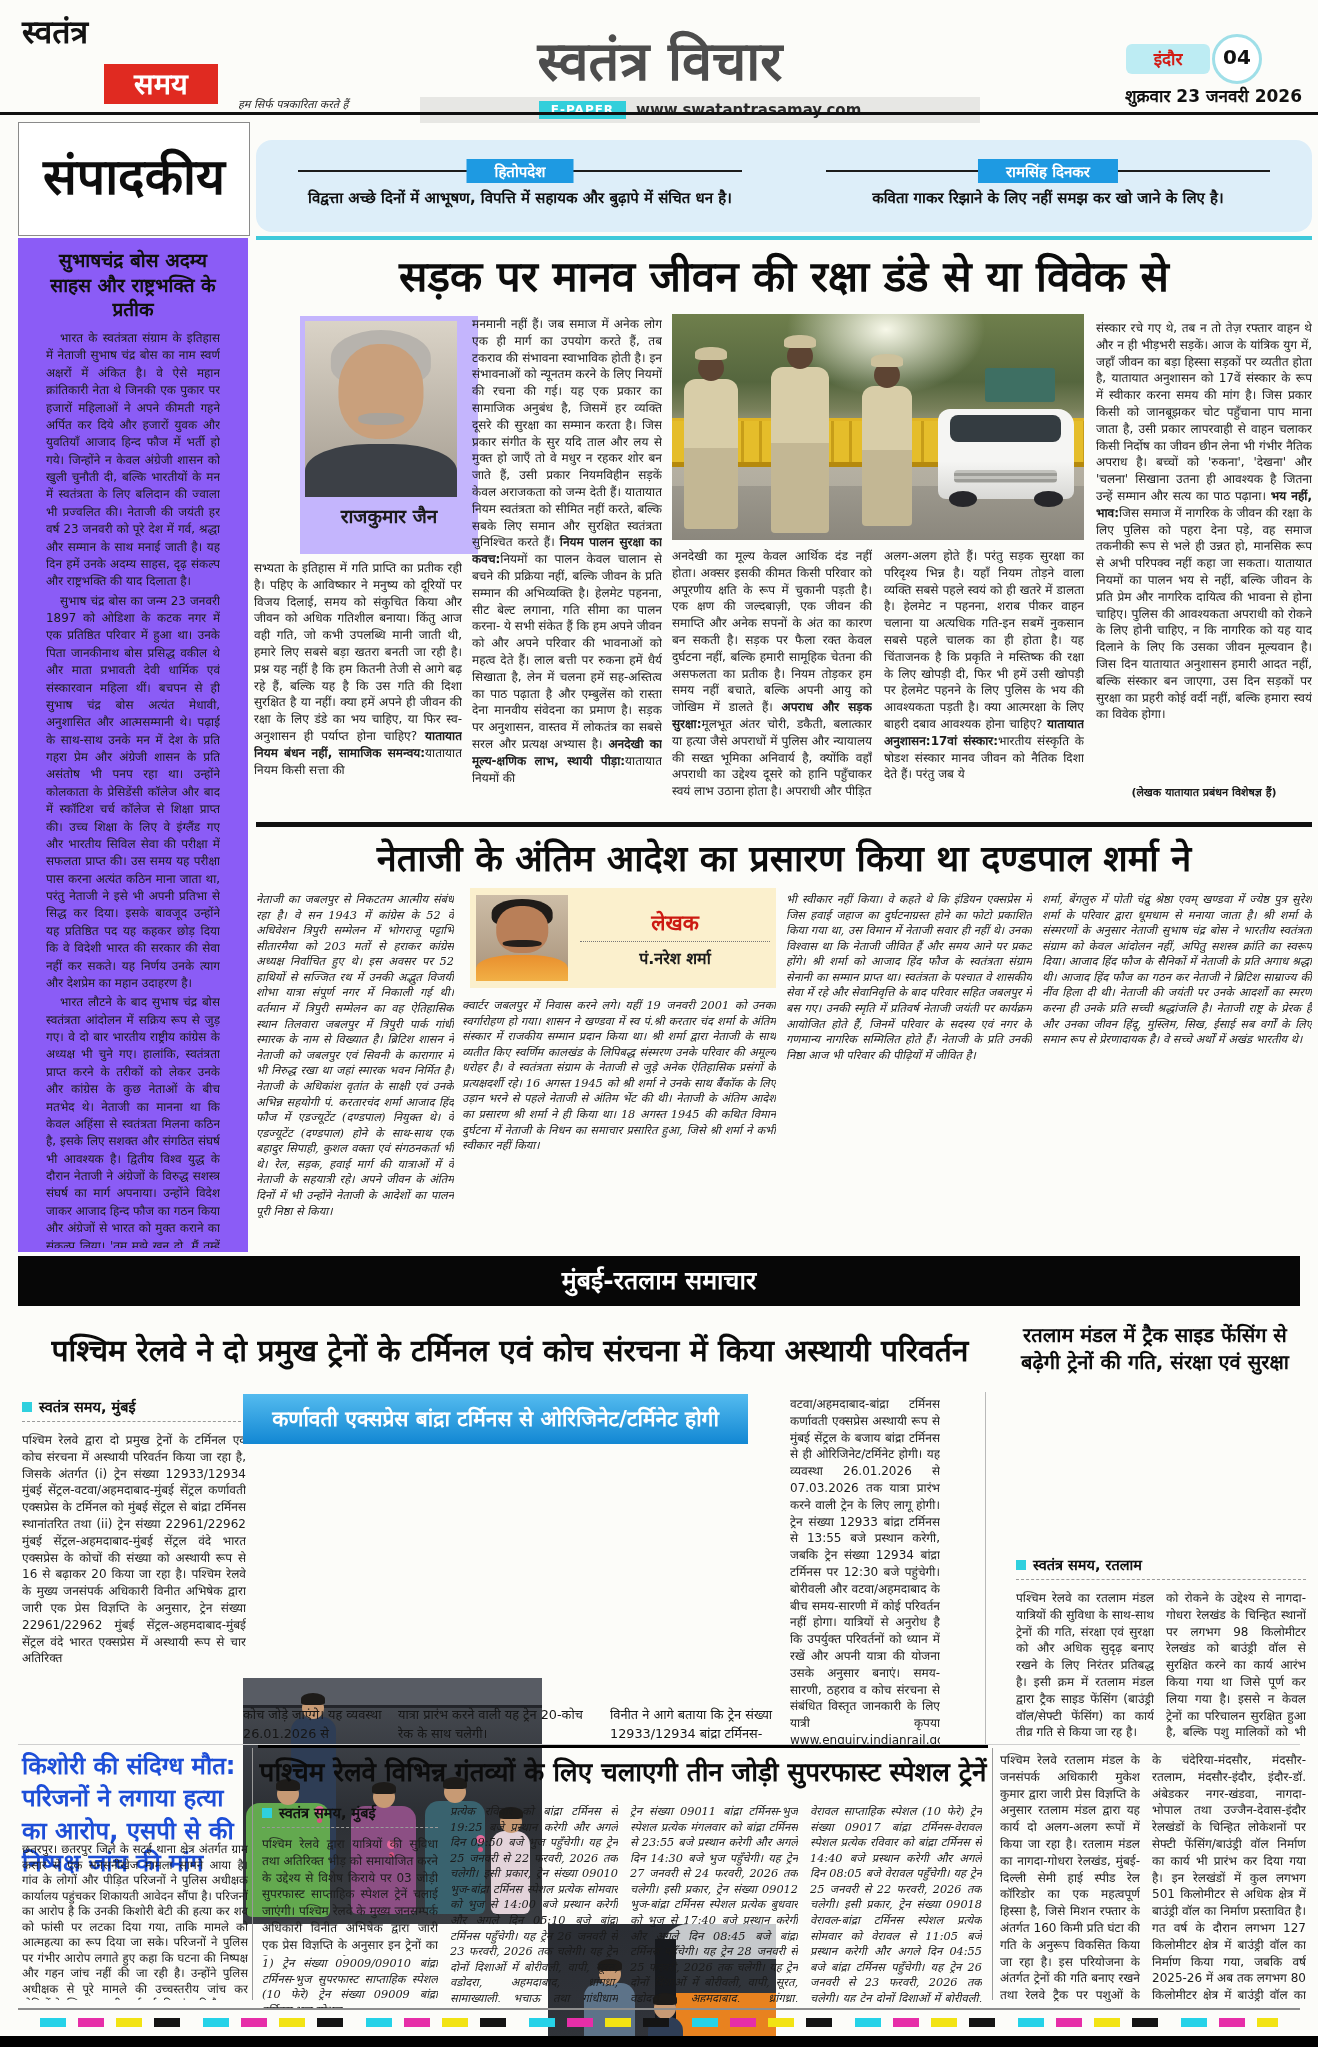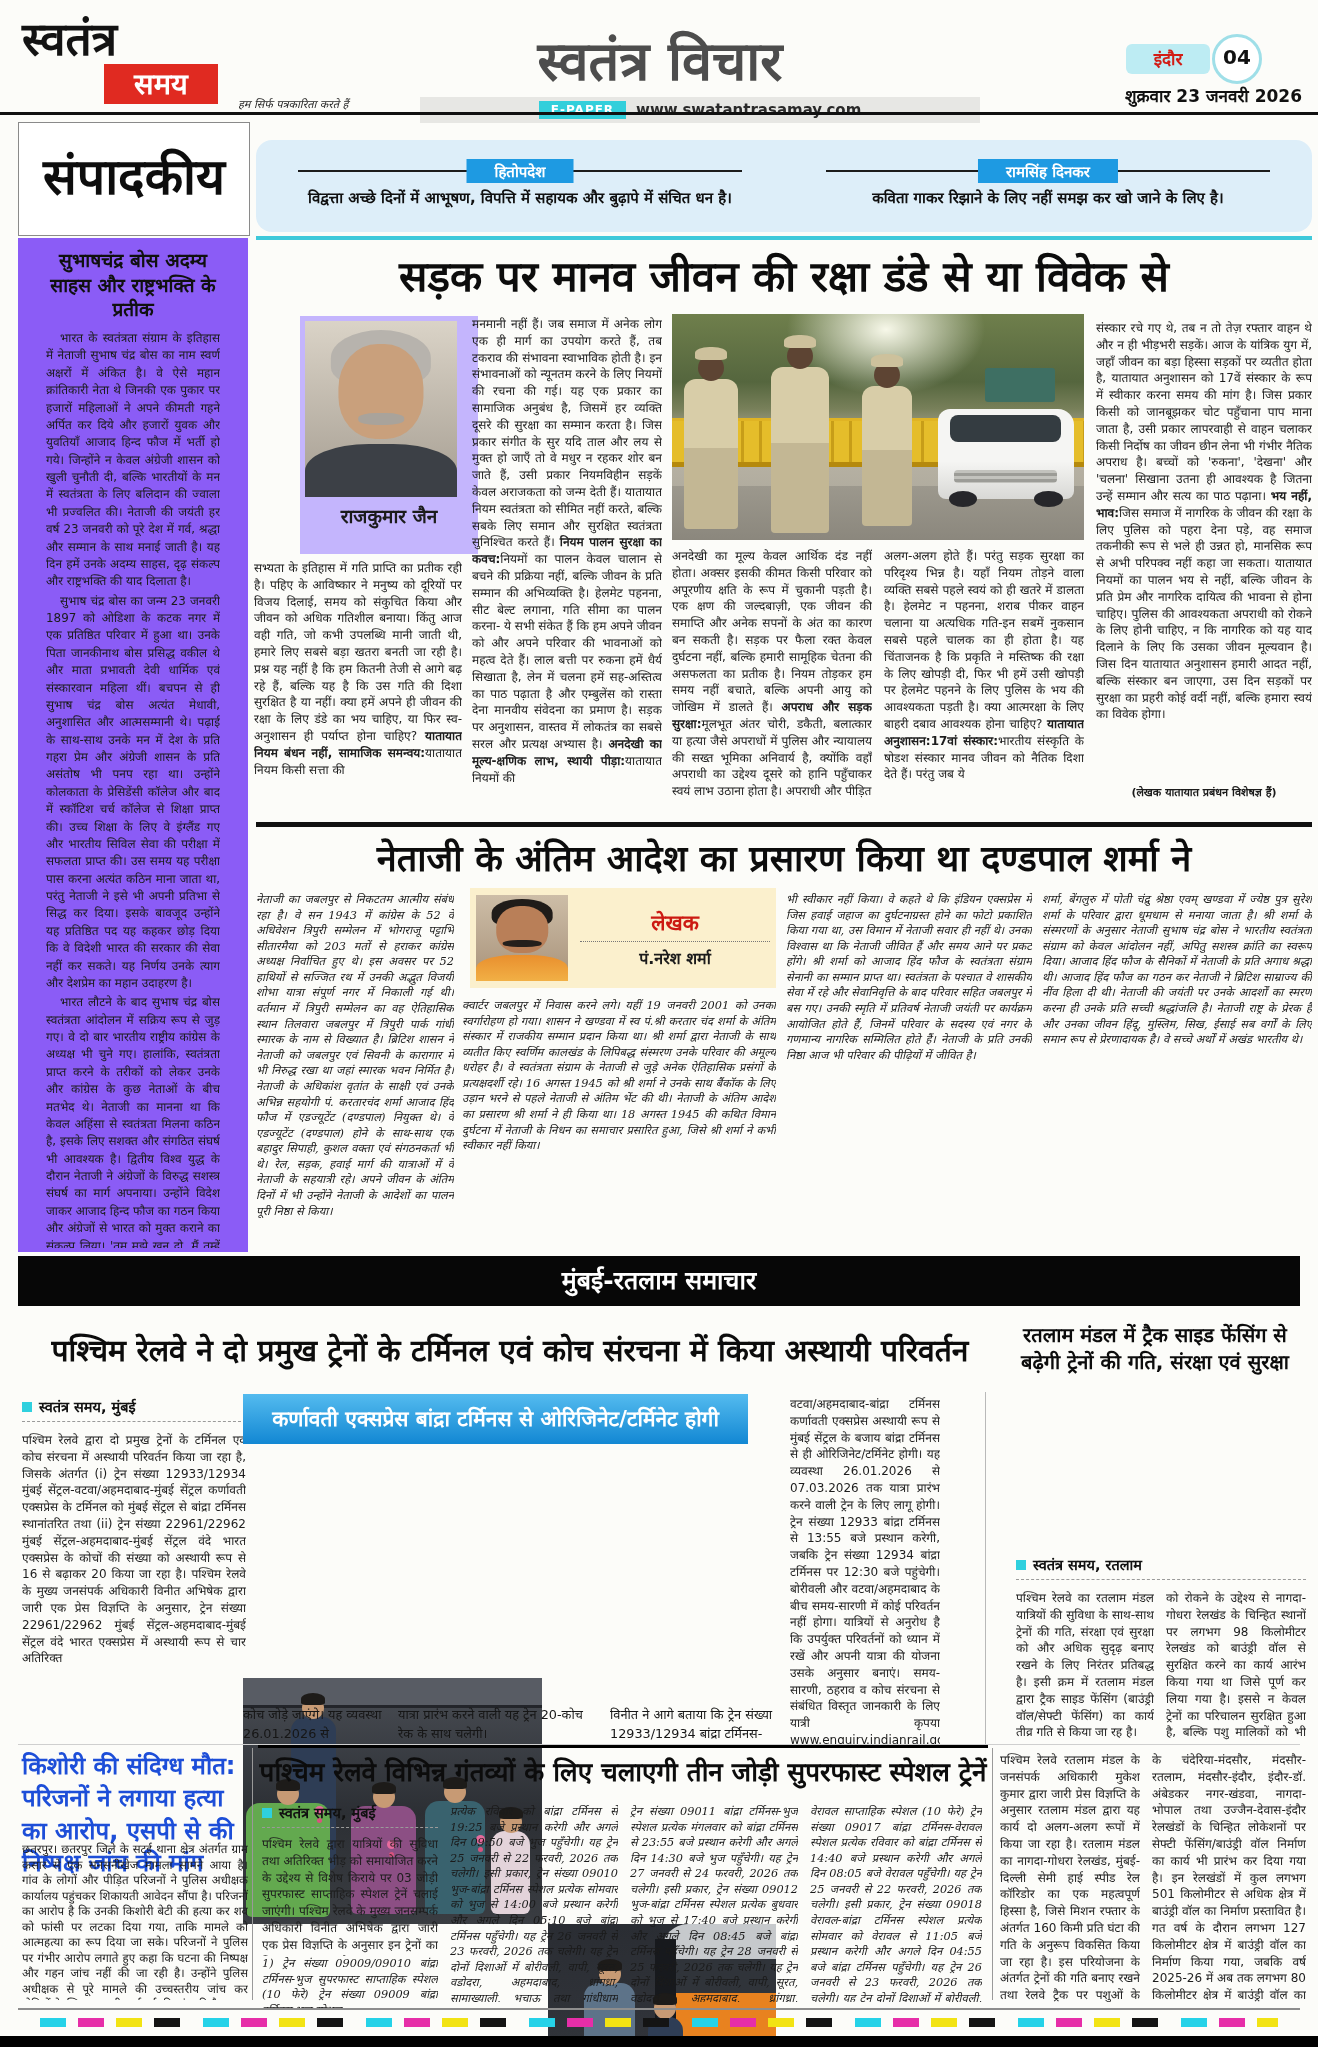--- a/index.html
+++ b/index.html
@@ -7,21 +7,21 @@
         font-family:"DejaVu Sans","Liberation Sans",sans-serif;color:#1b1b1b;overflow:hidden;}
   .abs{position:absolute;}
   .nowrap{white-space:nowrap;overflow:hidden;}
   .center{text-align:center;}
   .justify{text-align:justify;}
   .body-txt{font-size:12px;line-height:1.4;color:#1d1d1d;overflow:hidden;}
   .it-txt{font-family:"DejaVu Serif","Liberation Serif",serif;font-style:italic;font-size:11.3px;line-height:1.38;overflow:hidden;}
   .lead-sub{font-weight:800;}
   p{margin:0;}
   
-  .logo-top{font-size:46px;font-weight:900;color:#131313;line-height:1;}
+  .logo-top{font-size:32px;font-weight:900;color:#131313;line-height:1;}
   .logo-red{background:#e02a21;color:#fff;font-size:29px;font-weight:800;text-align:center;line-height:40px;}
   .tagline{font-size:11px;font-style:italic;color:#262626;}
   .page-title{font-size:54px;font-weight:700;color:#4d4d4d;}
   .ep-strip{background:#e7e7e4;display:flex;align-items:center;justify-content:center;gap:10px;}
   .ep-badge{background:#32cfdb;color:#fff;font-size:12px;font-weight:800;padding:2px 12px;letter-spacing:1px;}
   .ep-url{font-size:15px;font-weight:700;color:#2a2a2a;}
   .city-badge{background:#bdecf3;border-radius:6px;color:#d21d15;font-size:17px;font-weight:800;text-align:center;line-height:30px;}
   .pg-circle{background:#fff;border:3px solid #9fdfe8;border-radius:50%;font-size:20px;font-weight:800;text-align:center;line-height:40px;color:#111;}
   .date-line{font-size:17px;font-weight:800;text-align:right;color:#111;}
   .rule{background:#111;}

